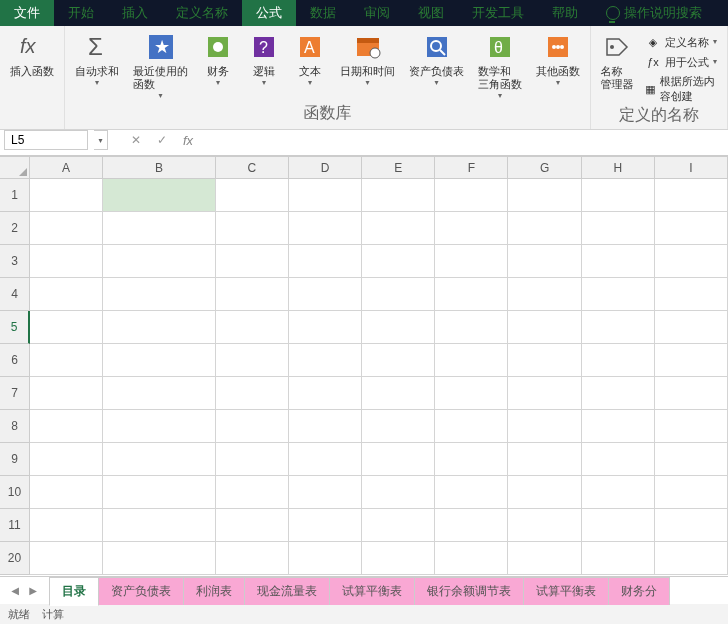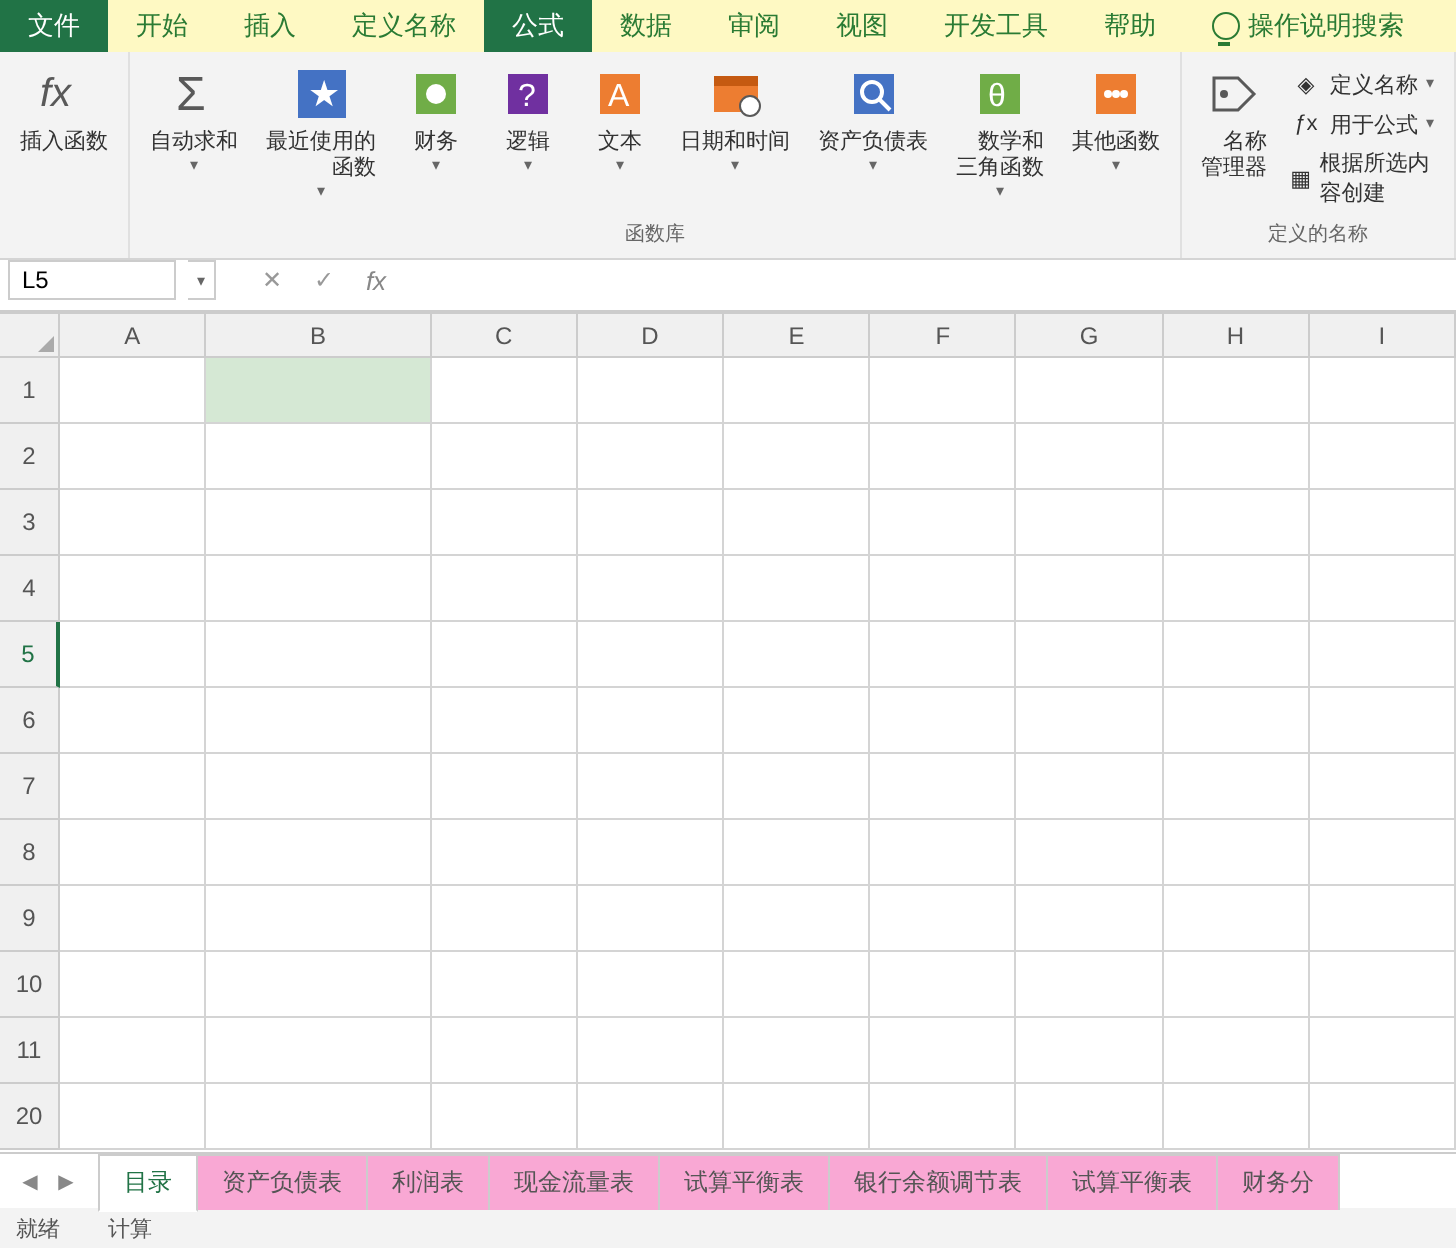--- a/index.html
+++ b/index.html
@@ -1,31 +1,31 @@
 <!DOCTYPE html>
 <html><head>
 <meta charset="utf-8">
 <style>
 *{box-sizing:border-box;margin:0;padding:0;font-family:"Microsoft YaHei",SimSun,Arial,sans-serif}
 body{width:728px;height:624px;overflow:hidden;background:#fff;font-size:12px;color:#323232}
-.tabs{display:flex;background:#fef9c3;height:26px;align-items:center}
+.tabs{display:flex;background:#0f172a;height:26px;align-items:center}
 .tab{padding:4px 14px;color:#2a7b34;cursor:pointer;font-size:13px;display:flex;align-items:center}
 .tab.file{background:#217346;color:#fff}
 .tab.active{background:#217346;color:#fff}
 .tab.search{display:flex;gap:4px;align-items:center;color:#2a7b34}
 .bulb{width:14px;height:14px;border:1.5px solid #2a7b34;border-radius:50%;position:relative}
 .bulb::after{content:"";position:absolute;width:6px;height:2px;background:#2a7b34;bottom:-4px;left:2px}
 .ribbon{height:104px;background:#f3f3f3;border-bottom:1px solid #d4d4d4;display:flex;gap:0}
 .group{display:flex;flex-direction:column;align-items:center;padding:3px 6px;border-right:1px solid #e0e0e0}
 .group-body{display:flex;gap:6px;flex:1;align-items:flex-start}
 .big-btn{display:flex;flex-direction:column;align-items:center;gap:2px;padding:2px 4px;cursor:pointer;min-width:40px}
-.big-btn .lbl{font-size:11px;text-align:right;line-height:13px;white-space:pre}
+.big-btn .lbl{font-size:11px;text-align:left;line-height:13px;white-space:pre}
 .icon-box{width:32px;height:32px;display:flex;align-items:center;justify-content:center}
 .dd{font-size:8px;color:#666;margin-top:-2px}
-.group-label{font-size:10px;color:#666;padding-bottom:2px}
+.group-label{font-size:16px;color:#666;padding-bottom:2px}
 .small-list{display:flex;flex-direction:column;gap:2px;padding-top:4px}
 .small-item{display:flex;align-items:center;gap:4px;font-size:11px;cursor:pointer;padding:1px 2px}
 .small-icon{width:16px;height:16px;display:inline-flex;align-items:center;justify-content:center}
 .name-bar{height:26px;display:flex;align-items:flex-start;border-bottom:1px solid #ccc;background:#fff;gap:6px;padding-left:4px}
 .name-box{width:84px;height:20px;border:1px solid #ccc;padding:2px 6px;font-size:12px;background:#fff}
 .name-dd{width:14px;height:20px;border:1px solid #ccc;border-left:none;display:flex;align-items:center;justify-content:center;font-size:8px;color:#666}
 .fx-btn{width:20px;height:20px;display:flex;align-items:center;justify-content:center;color:#999;cursor:pointer}
 .fx-lbl{font-style:italic;color:#888;font-size:13px}
 .grid-wrap{position:relative;height:420px;overflow:hidden;border-top:1px solid #ccc}
 .corner{position:absolute;left:0;top:0;width:30px;height:22px;background:#f0f0f0;border-right:1px solid #ccc;border-bottom:1px solid #ccc}
@@ -37,22 +37,22 @@
 .row-h{height:33px;border-bottom:1px solid #ccc;border-right:1px solid #ccc;text-align:center;font-size:12px;color:#555;line-height:33px;background:#f0f0f0}
 .row-h.sel{border-right:2px solid #217346;color:#217346}
 .cells{position:absolute;left:30px;top:22px;right:0;bottom:0}
 .row{display:flex;height:33px}
 .cell{width:78px;border-right:1px solid #d4d4d4;border-bottom:1px solid #d4d4d4}
 .cell.wide{width:120px}
 .cell.hl{background:#d5e8d4}
 .sheet-bar{height:28px;display:flex;align-items:center;border-top:1px solid #ccc;background:#fff;padding-left:6px;gap:0}
 .nav-btn{width:18px;height:18px;display:flex;align-items:center;justify-content:center;color:#888;cursor:pointer;font-size:10px}
 .sheet-tab{padding:5px 12px;border:1px solid #ccc;border-bottom:none;margin-left:-1px;font-size:12px;cursor:pointer;background:#f9a8d4;color:#555}
-.sheet-tab.active{background:#fff;color:#217346;font-weight:normal;border-bottom:1px solid #fff;position:relative;top:1px}
-.status-bar{height:20px;background:#f3f3f3;display:flex;align-items:center;padding:0 8px;font-size:11px;color:#555;gap:24px}
+.sheet-tab.active{background:#fff;color:#217346;font-weight:bold;border-bottom:1px solid #fff;position:relative;top:1px}
+.status-bar{height:20px;background:#f3f3f3;display:flex;align-items:center;padding:0 8px;font-size:11px;color:#555;gap:12px}
 svg{display:block}
 </style>
 </head>
 <body>
 
 <div class="tabs">
   <div class="tab file">文件</div>
   <div class="tab">开始</div>
   <div class="tab">插入</div>
   <div class="tab">定义名称</div>

